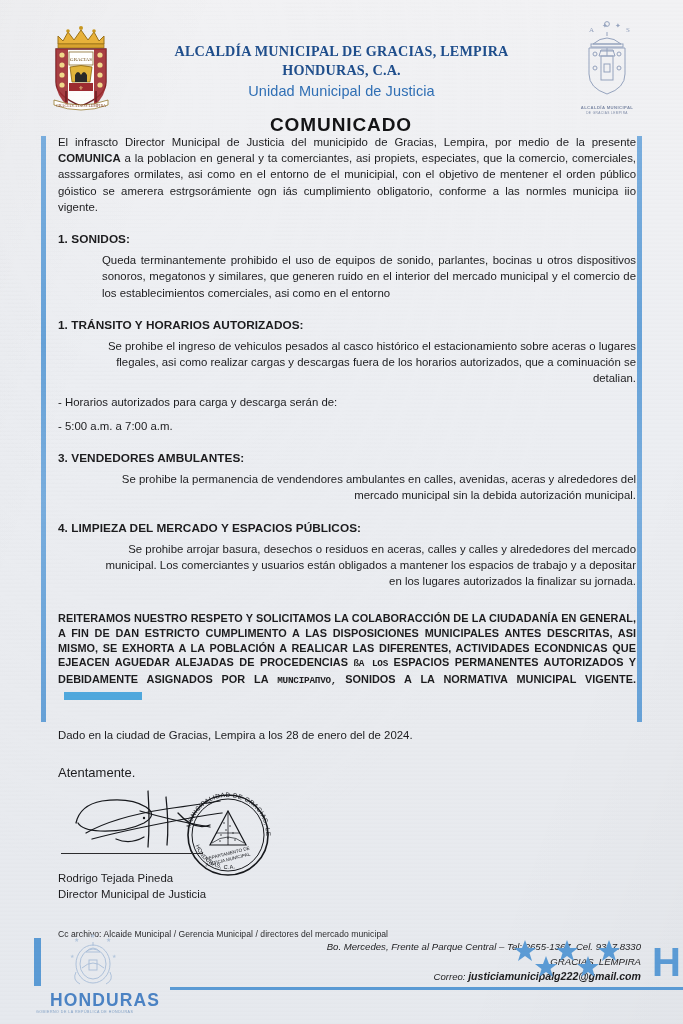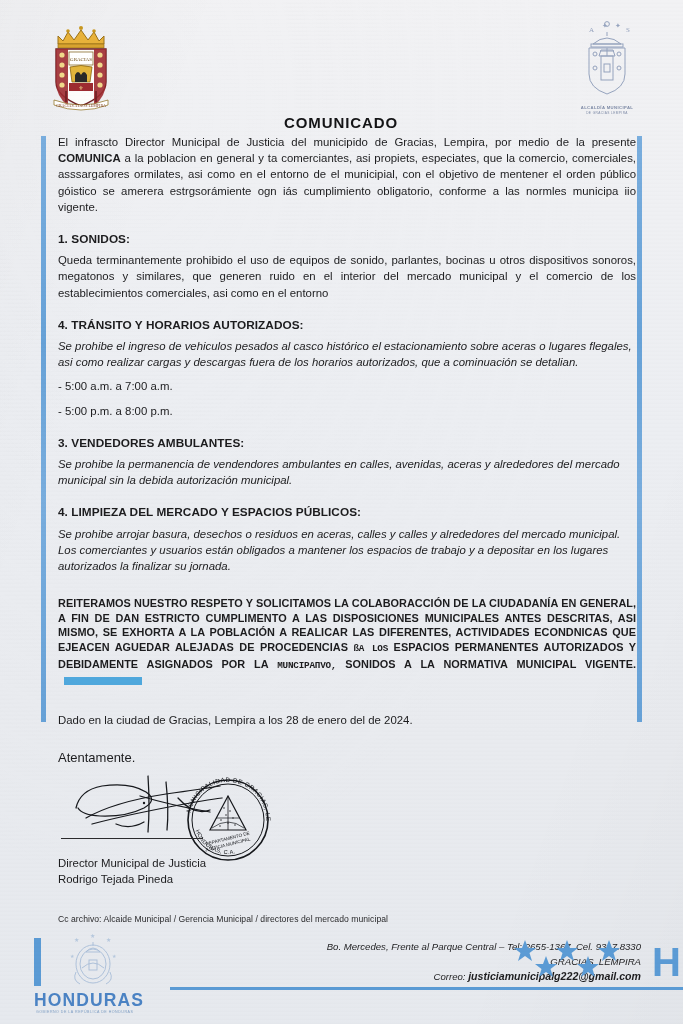--- a/index.html
+++ b/index.html
@@ -85,21 +85,21 @@
     font-size: 14.5px;
     color: #2f6fb5;
     margin-top: 3px;
     letter-spacing: .1px;
   }
   .comunicado {
     position: absolute;
     left: 0; right: 1px;
     top: 114px;
     text-align: center;
-    font-size: 15px;
+    font-size: 19px;
     font-weight: bold;
     letter-spacing: .9px;
     color: #141416;
   }
 
   
   .rule-left, .rule-right {
     position: absolute;
     top: 136px;
     width: 5px;
@@ -126,22 +126,22 @@
   }
   .intro b { font-weight: bold; }
 
   .sec { margin-top: 16px; }
   .sec-head {
     font-weight: bold;
     font-size: 11.8px;
     margin-bottom: 5px;
     letter-spacing: .05px;
   }
-  .sec-body { text-align: justify; }
-  .sec-body.left { text-align: left; font-style: italic; }
+  .sec-body { text-align: justify; margin-left: 44px; }
+  .sec-body.left { text-align: right; }
   .sub-line { margin-top: 8px; }
   .gap-top { margin-top: 7px; }
 
   .closing {
     margin-top: 22px;
     font-weight: bold;
     font-size: 10.9px;
     line-height: 14.6px;
     text-align: justify;
     letter-spacing: .02px;
@@ -235,21 +235,21 @@
   }
   .hn-crest {
     position: absolute;
     left: 28px;
     top: 0px;
     width: 62px;
     height: 58px;
   }
   .hn-word {
     position: absolute;
-    left: 0;
+    left: 16px;
     top: 56px;
     font-size: 17.5px;
     font-weight: bold;
     letter-spacing: 1.1px;
     color: #4b83c4;
   }
   .hn-tag {
     position: absolute;
     left: 2px;
     top: 76px;
@@ -331,20 +331,25 @@
         <rect x="25" y="63" width="24" height="8" fill="#9d2b30"></rect>
         <text x="37" y="69.5" font-family="Liberation Serif, serif" font-size="6" fill="#f0d98a" text-anchor="middle">⚜</text>
 
         <path d="M10 80 Q37 90 64 80 L64 85 Q37 95 10 85 Z" fill="#ffffff" stroke="#8b6a16" stroke-width=".7"></path>
         <text x="37" y="87" font-family="Liberation Serif, serif" font-size="4" fill="#7b3a1c" text-anchor="middle">GRACIAS A DIOS LEMPIRA</text>
         <line x1="22" y1="71" x2="22" y2="82" stroke="#6d1f22" stroke-width="1.6"></line>
         <line x1="52" y1="71" x2="52" y2="82" stroke="#6d1f22" stroke-width="1.6"></line>
       </svg>
     </div>
 
+    <div class="titleblock">
+      <div class="title-l1">ALCALDÍA MUNICIPAL DE GRACIAS, LEMPIRA</div>
+      <div class="title-l2">HONDURAS, C.A.</div>
+      <div class="title-l3">Unidad Municipal de Justicia</div>
+    </div>
 
     <div class="seal-right">
       <svg viewBox="0 0 88 80" width="88" height="80">
         <g fill="none" stroke="#95a3be" stroke-width="1">
 
           <text x="26" y="12" font-size="7" fill="#95a3be" stroke="none" font-family="Liberation Serif, serif">A</text>
           <text x="39" y="8" font-size="7" fill="#95a3be" stroke="none" font-family="Liberation Serif, serif">✦</text>
           <text x="52" y="8" font-size="7" fill="#95a3be" stroke="none" font-family="Liberation Serif, serif">✦</text>
           <text x="63" y="12" font-size="7" fill="#95a3be" stroke="none" font-family="Liberation Serif, serif">S</text>
           <circle cx="44" cy="4" r="2.4"></circle>
@@ -383,24 +388,24 @@
     <p class="intro" style="margin:0;">
       <span>El infrascto Director Municipal de Justicia del municipido de Gracias, Lempira, por medio de la presente </span><b>COMUNICA</b><span> a la poblacion en general y ta comerciantes, asi propiets, especiates, que la comercio, comerciales, asssargafores ormilates, asi como en el entorno de el municipial, con el objetivo de mentener el orden público góistico se amerera estrgsorámiente ogn iás cumplimiento obligatorio, conforme a las normles municipa iio vigente.</span>
     </p>
 
     <div class="sec">
       <div class="sec-head">1. SONIDOS:</div>
       <div class="sec-body">Queda terminantemente prohibido el uso de equipos de sonido, parlantes, bocinas u otros dispositivos sonoros, megatonos y similares, que generen ruido en el interior del mercado municipal y el comercio de los establecimientos comerciales, asi como en el entorno</div>
     </div>
 
     <div class="sec">
-      <div class="sec-head">4. TRÁNSITO Y HORARIOS AUTORIZADOS:</div>
+      <div class="sec-head">1. TRÁNSITO Y HORARIOS AUTORIZADOS:</div>
       <div class="sec-body left">Se prohibe el ingreso de vehiculos pesados al casco histórico  el estacionamiento sobre aceras o lugares flegales, asi como realizar cargas y descargas fuera de los horarios autorizados, que a cominuación se detalian.</div>
+      <div class="sub-line gap-top">- Horarios autorizados para carga y descarga serán de:</div>
       <div class="sub-line">- 5:00 a.m. a 7:00 a.m.</div>
-      <div class="sub-line">- 5:00 p.m. a 8:00 p.m.</div>
     </div>
 
     <div class="sec">
       <div class="sec-head">3. VENDEDORES AMBULANTES:</div>
       <div class="sec-body left">Se prohibe la permanencia de vendendores ambulantes en calles, avenidas, aceras y alrededores del mercado municipal sin la debida autorización municipal.</div>
     </div>
 
     <div class="sec">
       <div class="sec-head">4. LIMPIEZA DEL MERCADO Y ESPACIOS PÚBLICOS:</div>
       <div class="sec-body left">Se prohibe arrojar basura, desechos o residuos en aceras, calles y calles y alrededores del mercado municipal. Los comerciantes y usuarios están obligados a mantener los espacios de trabajo y a depositar en los lugares autorizados la finalizar su jornada.</div>
@@ -462,22 +467,22 @@
           <textPath href="#arcBot" startOffset="10%">HONDURAS, C.A.</textPath>
         </text>
         <text x="52" y="72" font-family="Liberation Sans, sans-serif" font-size="4.6" fill="#16181c" text-anchor="middle" transform="rotate(-14 52 72)">DEPARTAMENTO DE</text>
         <text x="52" y="78" font-family="Liberation Sans, sans-serif" font-size="4.6" fill="#16181c" text-anchor="middle" transform="rotate(-14 52 78)">JUSTICIA MUNICIPAL</text>
       </svg>
 
       <div class="sig-rule"></div>
     </div>
 
     <div class="sig-name">
+      <div>Rodrigo Tejada Pineda</div>
       <div>Director Municipal de Justicia</div>
-      <div>Rodrigo Tejada Pineda</div>
     </div>
 
     <div class="cc">Cc archivo: Alcaide Municipal / Gerencia Municipal /  directores del mercado municipal</div>
   </div>
 
   <div class="footer">
 
     <div class="foot-contact">
       <div>Bo. Mercedes, Frente al Parque Central – Tel: 2655-1367, Cel. 9317.8330</div>
       <div>GRACIAS, LEMPIRA</div>

